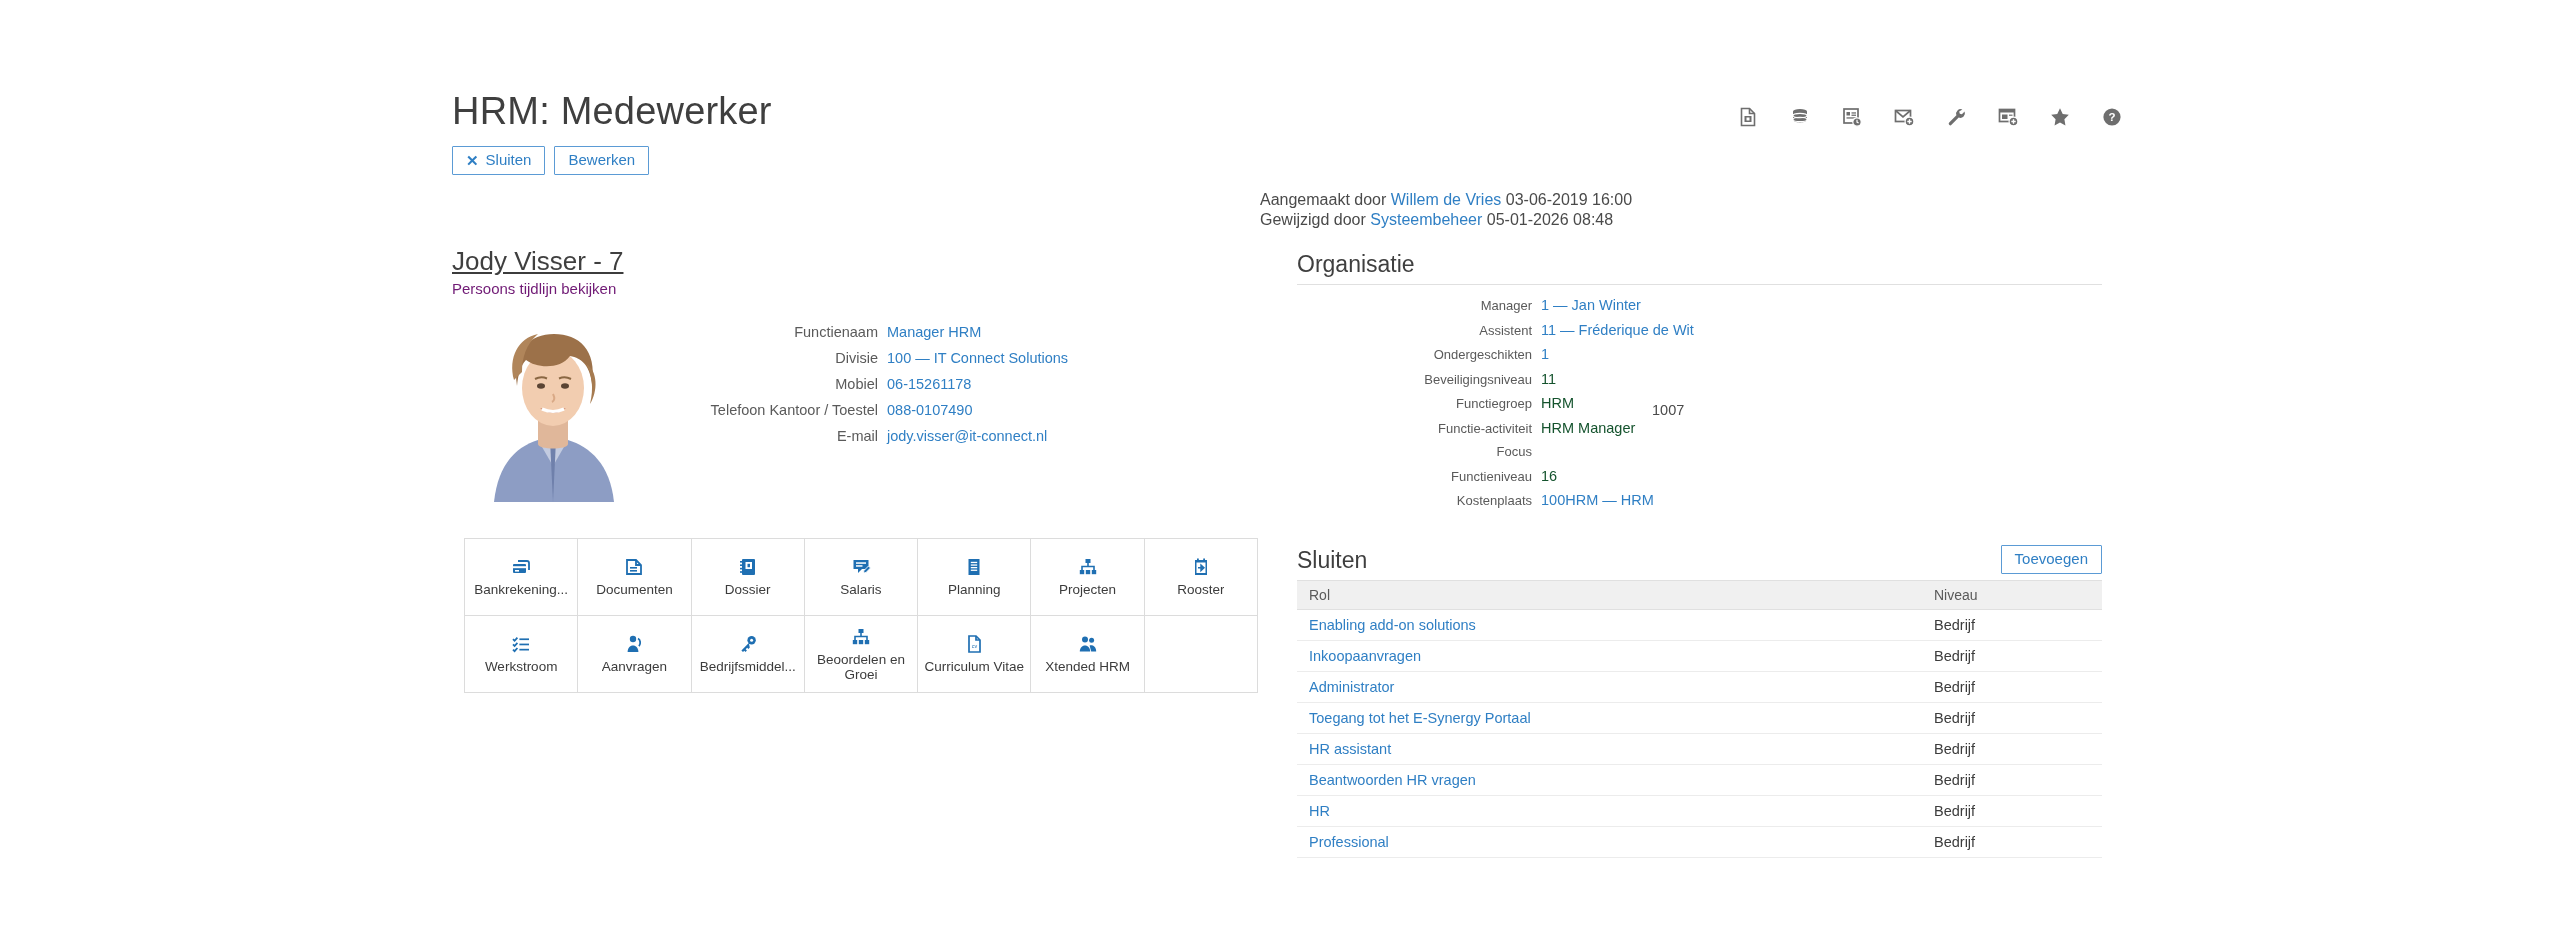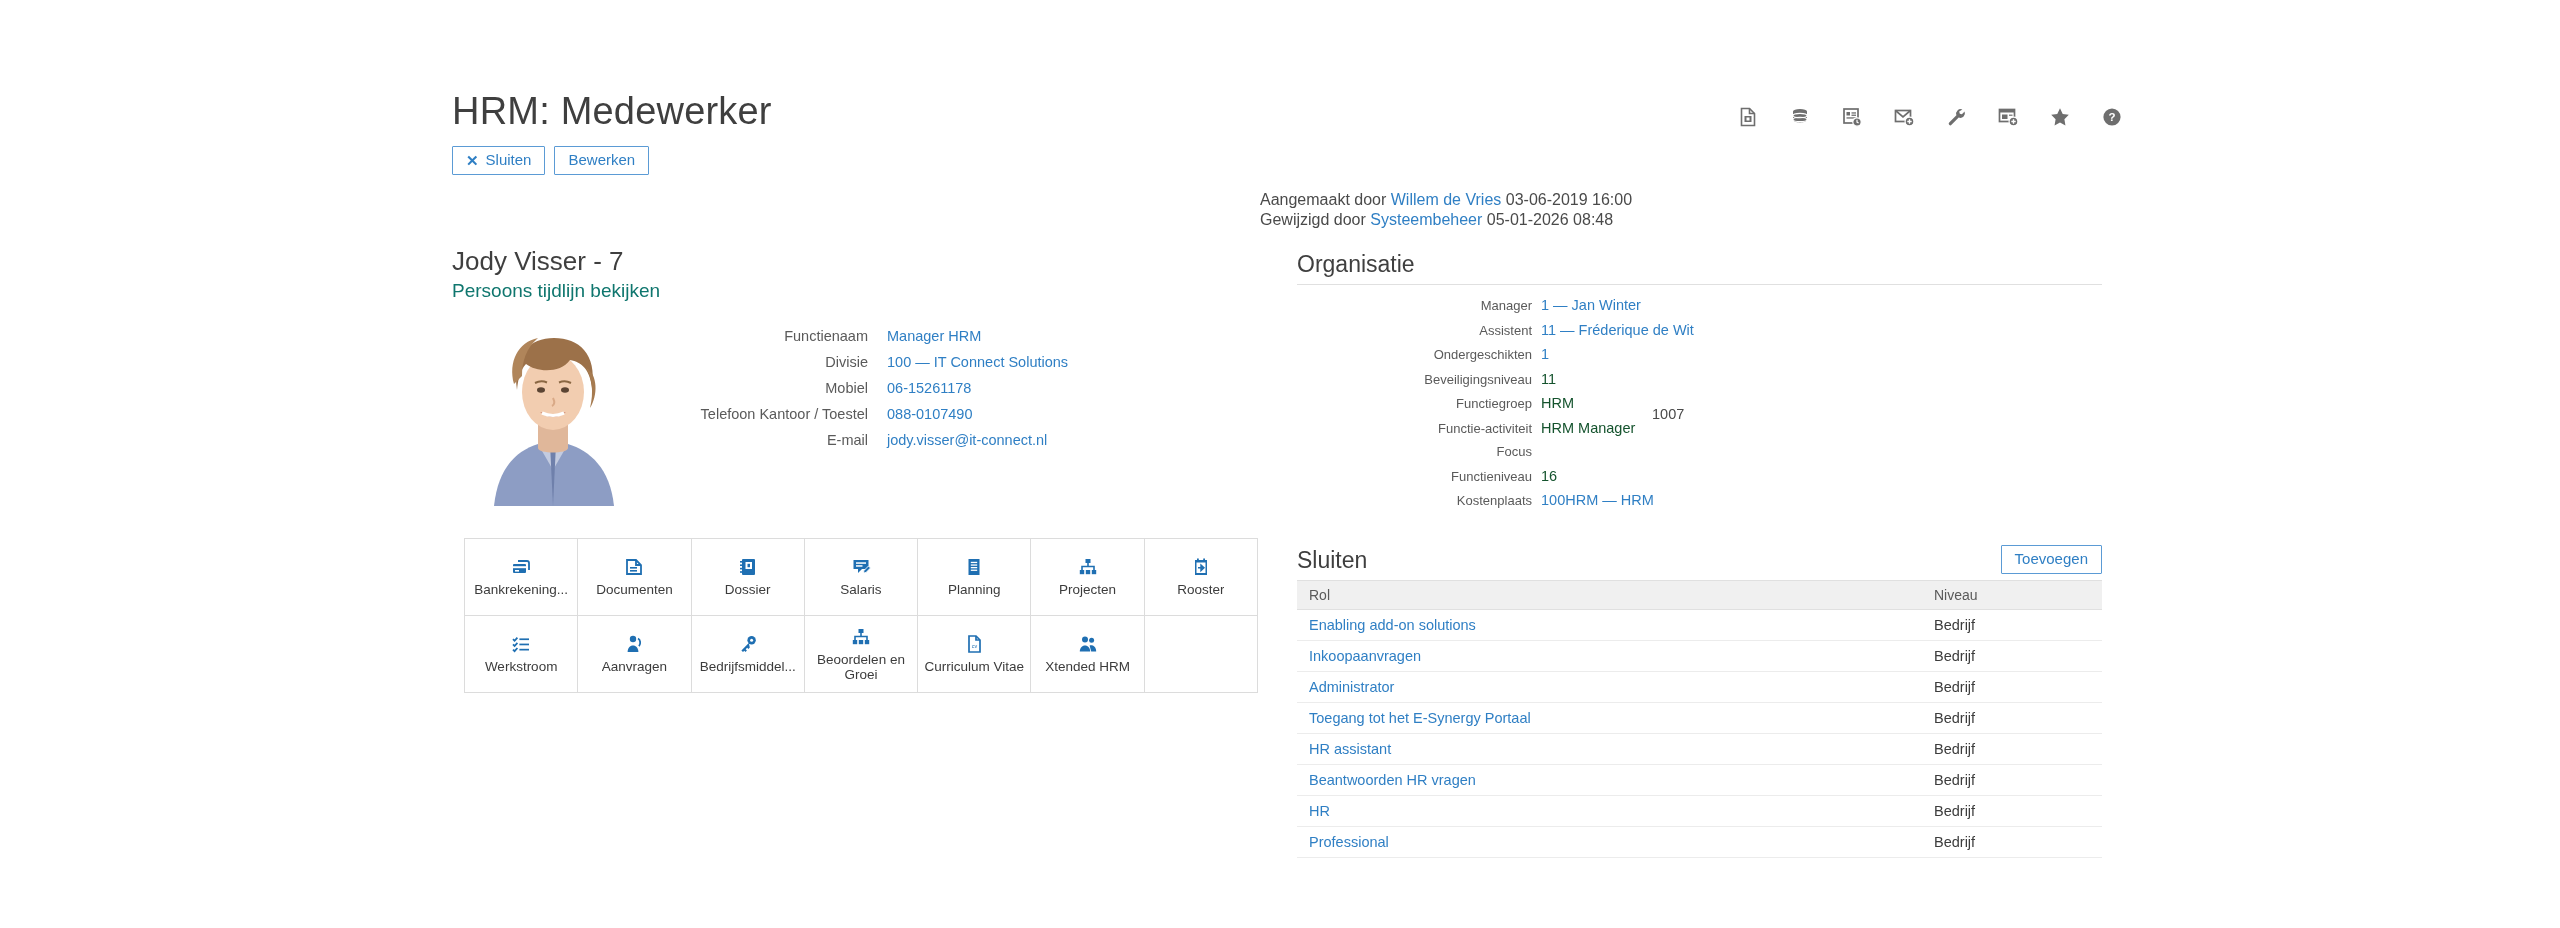--- a/index.html
+++ b/index.html
@@ -94,32 +94,33 @@
     text-decoration: none;
     cursor: pointer;
   }
 
   
   .left-col {
     position: absolute;
     left: 452px;
     top: 245px;
     width: 810px;
+    text-decoration: underline;
   }
   .person-name {
     font-size: 26px;
     font-weight: 400;
     color: #3f3f3f;
     line-height: 32px;
   }
   .person-link {
     display: inline-block;
     margin-top: 3px;
-    font-size: 19px;
-    color: #0f766e;
+    font-size: 15px;
+    color: #701a75;
     text-decoration: none;
     cursor: pointer;
   }
 
   .person-body {
     position: relative;
     margin-top: 16px;
     height: 200px;
   }
   .photo {
@@ -143,21 +144,21 @@
     display: flex;
     align-items: baseline;
     line-height: 22px;
     margin-bottom: 4px;
   }
   .field-label {
     width: 190px;
     text-align: right;
     font-size: 14.5px;
     color: #5a5a5a;
-    padding-right: 19px;
+    padding-right: 9px;
     flex: none;
   }
   .field-value {
     font-size: 14.5px;
     color: #2f7fc4;
     cursor: pointer;
   }
   .field-extra {
     position: absolute;
     left: 955px;

